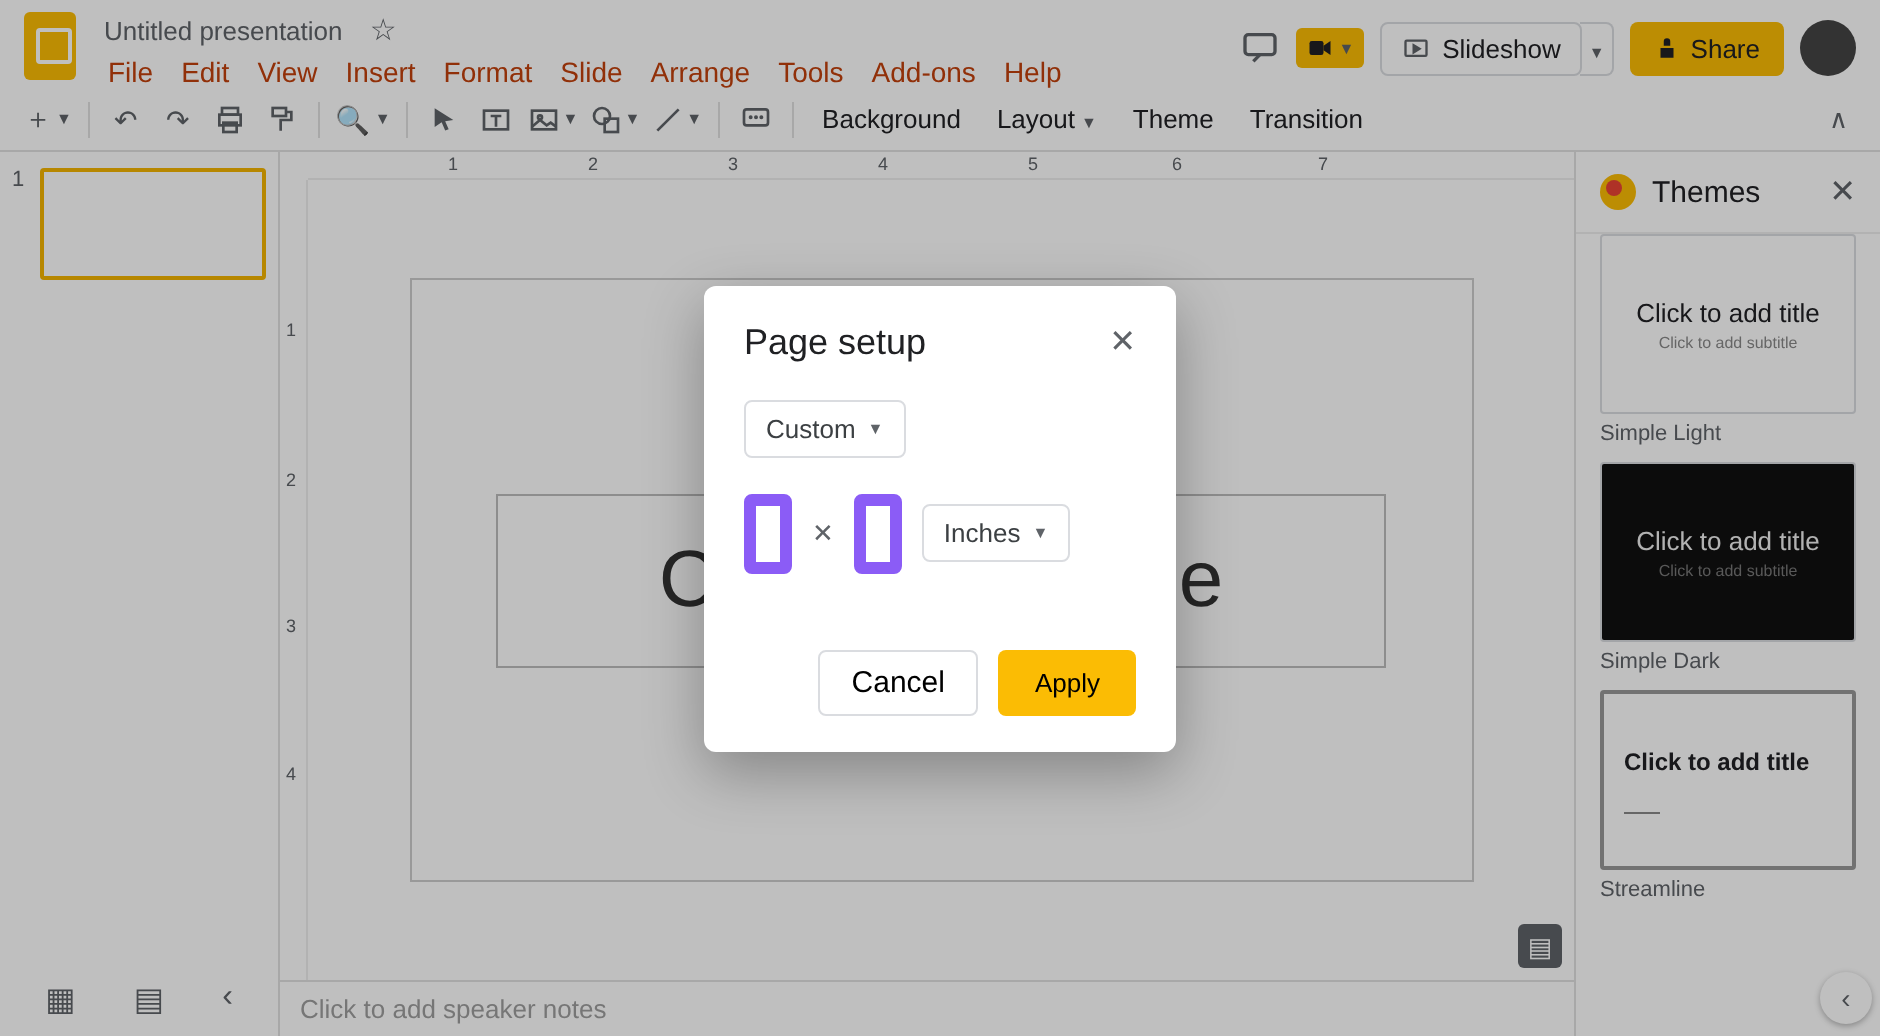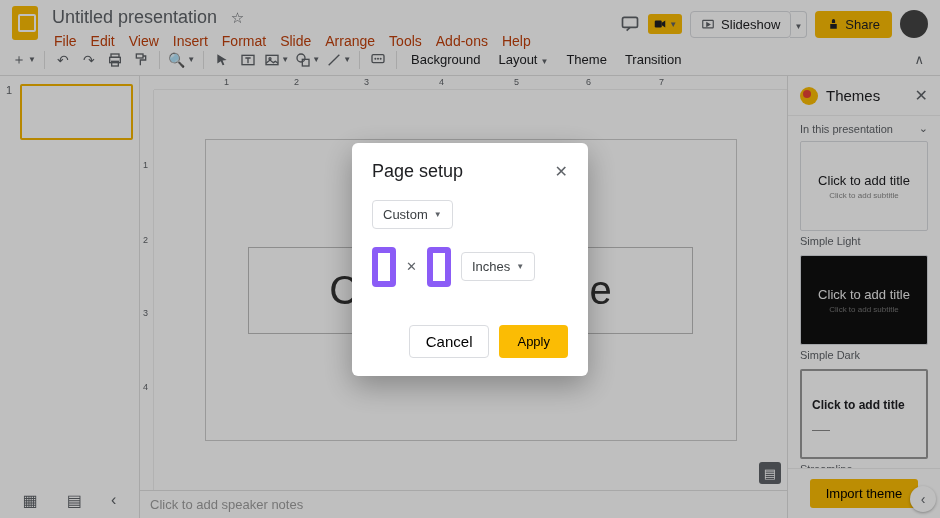--- a/index.html
+++ b/index.html
@@ -3,21 +3,21 @@
 <meta charset="utf-8">
 <style>
   * { box-sizing: border-box; margin: 0; padding: 0; }
   body { font-family: Arial, sans-serif; font-size: 13px; color: #202124; background: #fff; width: 940px; height: 518px; overflow: hidden; position: relative; }
   
   
   .header { display: flex; align-items: flex-start; padding: 6px 12px 0 12px; height: 44px; }
   .logo { width: 26px; height: 34px; background: #fbbc04; border-radius: 3px; margin-right: 10px; position: relative; }
   .logo::after { content:""; position:absolute; left:6px; top:8px; width:14px; height:14px; border:2px solid #fff; border-radius:2px; }
   .title-area { flex: 1; }
-  .doc-title { font-size: 18px; color: #5f6368; padding: 1px 4px; display: inline-block; }
+  .doc-title { font-size: 13px; color: #5f6368; padding: 1px 4px; display: inline-block; }
   .star { margin-left: 6px; color: #5f6368; font-size: 15px; }
   .menus { display: flex; gap: 2px; margin-top: 2px; }
   .menu-item { padding: 2px 6px; font-size: 14px; color: #c2410c; cursor: pointer; }
   .header-right { display: flex; align-items: center; gap: 8px; margin-top: 4px; }
   .hdr-icon { width: 20px; height: 20px; color: #5f6368; }
   .video-btn { background:#fbbc04; border-radius:3px; padding:3px 5px; display:flex; align-items:center; gap:2px; font-size:11px;}
   .slideshow-btn { display:flex; align-items:flex-end; gap:6px; border:1px solid #dadce0; border-radius:4px; padding:5px 10px; font-size:13px; }
   .slideshow-split { border:1px solid #dadce0; border-left:none; border-radius:0 4px 4px 0; padding:5px 4px; margin-left:-9px;}
   .share-btn { background:#fbbc04; border-radius:4px; padding:6px 12px; font-weight:500; display:flex; align-items:center; gap:5px; font-size:13px;}
   .avatar { width:28px; height:28px; border-radius:50%; background:#444 center/cover; }
@@ -256,44 +256,37 @@
     </div>
     <div class="speaker-notes">Click to add speaker notes</div>
   </div>
 
   <div class="themes-panel">
     <div class="tp-header">
       <div class="tp-icon"></div>
       <div class="tp-title">Themes</div>
       <div class="tp-close">✕</div>
     </div>
-    <div class="tp-section">
-      <span>In this presentation</span>
-      <span>⌄</span>
-    </div>
     <div class="tp-list">
       <div class="theme-card">
         <div class="tt">Click to add title</div>
         <div class="ts">Click to add subtitle</div>
       </div>
       <div class="theme-name">Simple Light</div>
       <div class="theme-card dark">
         <div class="tt">Click to add title</div>
         <div class="ts">Click to add subtitle</div>
       </div>
       <div class="theme-name">Simple Dark</div>
       <div class="theme-card streamline">
         <div class="tt">Click to add title</div>
         <div class="line"></div>
       </div>
       <div class="theme-name">Streamline</div>
 
-    </div>
-    <div class="tp-footer">
-      <button class="import-btn">Import theme</button>
     </div>
   </div>
 
 </div>
 
 <div class="explore">‹</div>
 
 <div class="overlay">
   <div class="dialog">
     <div class="dlg-head">

